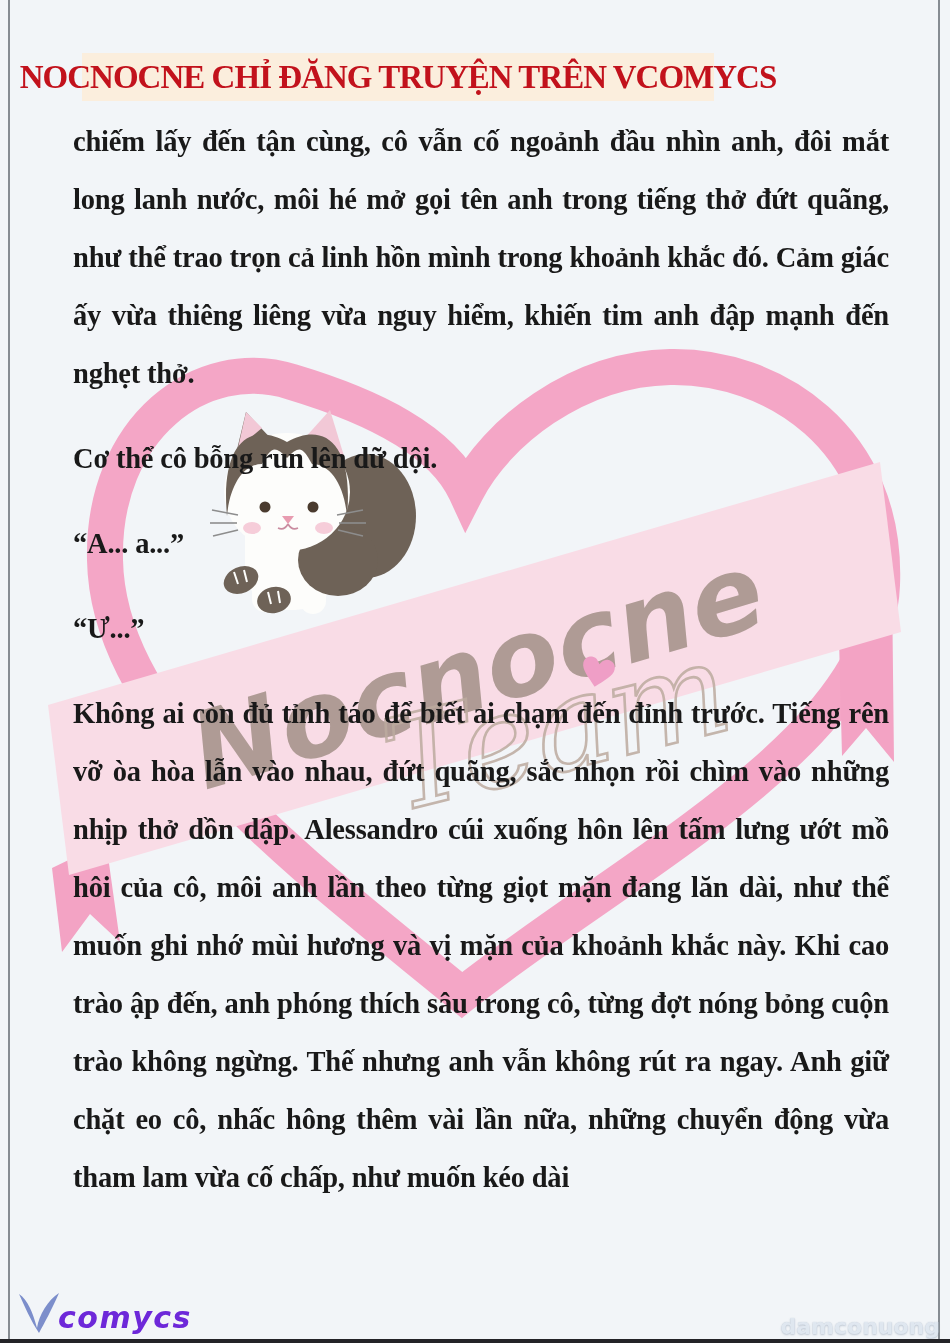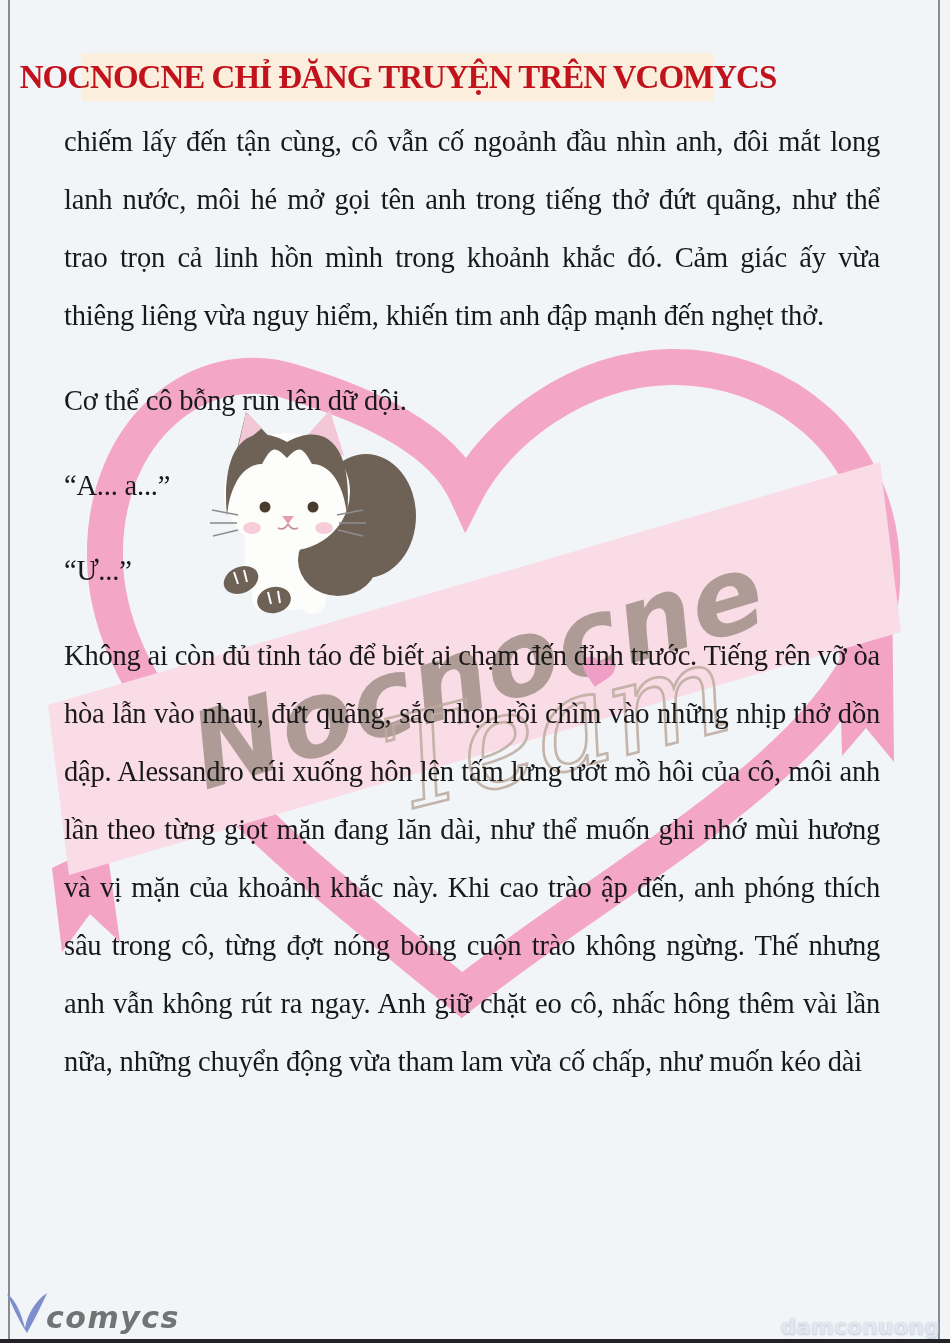--- a/index.html
+++ b/index.html
@@ -19,30 +19,30 @@
     z-index:10;
   }
   .header-band span{
     font-weight:bold;font-size:34px;letter-spacing:-1px;white-space:nowrap;
     color:#c2121c;transform:scaleX(0.97);
   }
 
   .watermark{position:absolute;left:0;top:0;z-index:1;}
 
   .body-text{
-    position:absolute;left:64px;top:113px;width:816px;z-index:5;
-    font-weight:normal;font-size:28.5px;line-height:58px;color:#191919;
+    position:absolute;left:73px;top:113px;width:816px;z-index:5;
+    font-weight:bold;font-size:28.5px;line-height:58px;color:#191919;
     letter-spacing:-0.2px;
   }
   .body-text p{margin:0 0 27px;text-align:justify;}
   .body-text p:last-child{margin-bottom:0;}
 
   .logo{
-    position:absolute;left:4px;bottom:8px;z-index:20;
-    display:flex;align-items:flex-end;color:#737373;
+    position:absolute;left:16px;bottom:8px;z-index:20;
+    display:flex;align-items:flex-end;color:#6d28d9;
   }
   .logo .v-icon{margin-right:-4px;}
   .logo .rest{
     font-family:"DejaVu Sans",sans-serif;font-weight:bold;font-style:italic;
     font-size:30px;letter-spacing:1.5px;line-height:34px;
   }
   .credit{
     position:absolute;right:10px;bottom:4px;z-index:20;
     font-family:"DejaVu Sans",sans-serif;font-weight:bold;font-size:22px;
     color:rgba(226,233,241,0.95);

